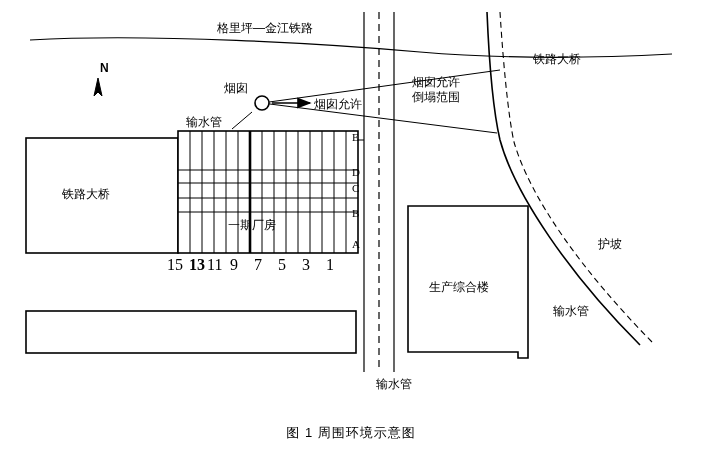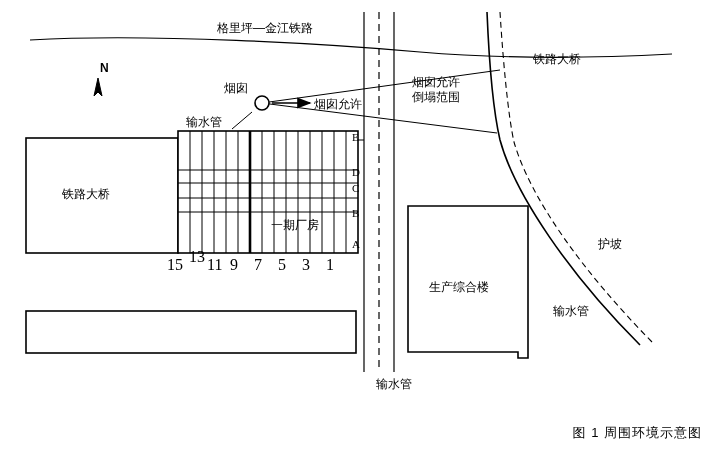--- a/index.html
+++ b/index.html
@@ -39,21 +39,21 @@
   }
   .lbl.letter {
     font-size: 11px;
     font-family: "Liberation Serif", serif;
   }
   #caption {
     position: absolute;
     left: 0;
     top: 424px;
     width: 702px;
-    text-align: right;
+    text-align: center;
     font-size: 13px;
     font-family: "Liberation Sans", sans-serif;
     letter-spacing: 1px;
   }
   .center-lbl {
     transform: translateX(-50%);
   }
 </style>
 </head>
 <body>
@@ -154,31 +154,31 @@
     <div>烟囱允许</div>
     <div>倒塌范围</div>
   </div>
 
   <div class="lbl" style="left:186px; top:116px;">输水管</div>
   <div class="lbl" style="left:376px; top:378px;">输水管</div>
   <div class="lbl" style="left:553px; top:305px;">输水管</div>
   <div class="lbl" style="left:580px; top:238px;margin-left:18px;">护坡</div>
 
   <div class="lbl" style="left:62px; top:188px;">铁路大桥</div>
-  <div class="lbl" style="left:228px; top:219px;margin-left:43px;">一期厂房</div>
+  <div class="lbl" style="left:228px; top:219px;">一期厂房</div>
   <div class="lbl" style="left:429px; top:281px;">生产综合楼</div>
 
   <div class="lbl letter" style="left:352px; top:131px;">E</div>
   <div class="lbl letter" style="left:352px; top:166px;">D</div>
   <div class="lbl letter" style="left:352px; top:182px;">C</div>
   <div class="lbl letter" style="left:352px; top:207px;">B</div>
   <div class="lbl letter" style="left:352px; top:238px;">A</div>
 
   <div class="lbl num" style="left:167px; top:256px;">15</div>
-  <div class="lbl num" style="left:189px; top:248px;">13</div>
+  <div class="lbl num" style="left:189px; top:256px;font-weight:bold;">13</div>
   <div class="lbl num" style="left:207px; top:256px;">11</div>
   <div class="lbl num" style="left:230px; top:256px;">9</div>
   <div class="lbl num" style="left:254px; top:256px;">7</div>
   <div class="lbl num" style="left:278px; top:256px;">5</div>
   <div class="lbl num" style="left:302px; top:256px;">3</div>
   <div class="lbl num" style="left:326px; top:256px;">1</div>
 
   <div id="caption">图 1   周围环境示意图</div>
 
 </div>

